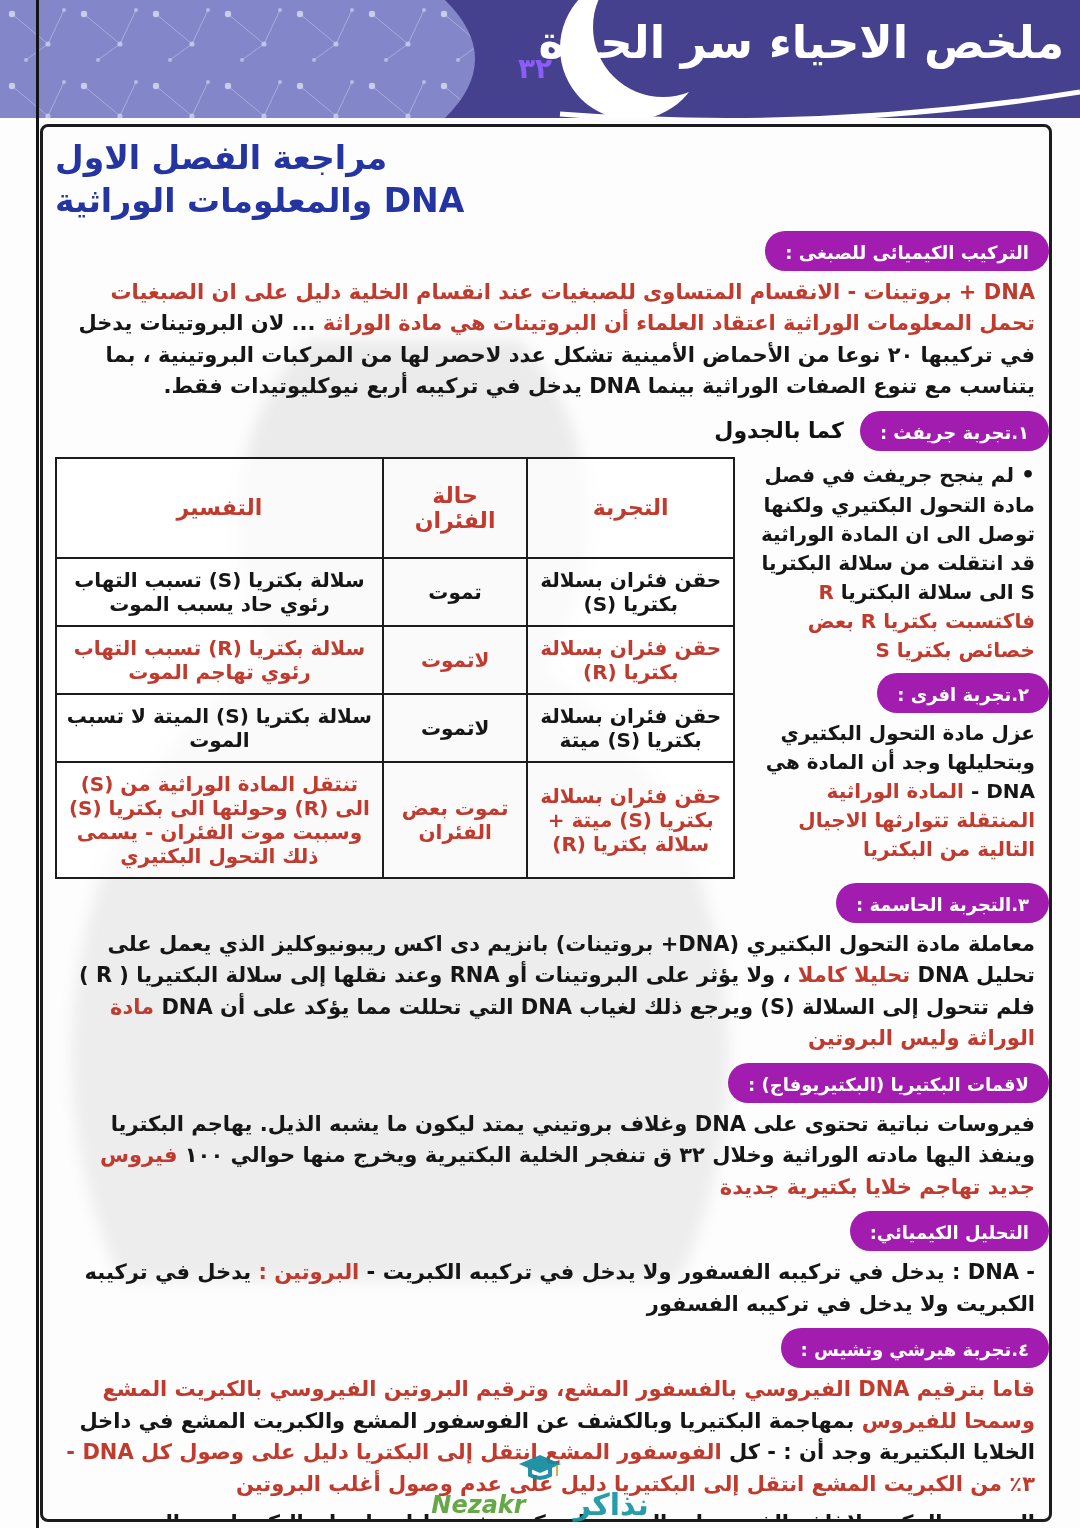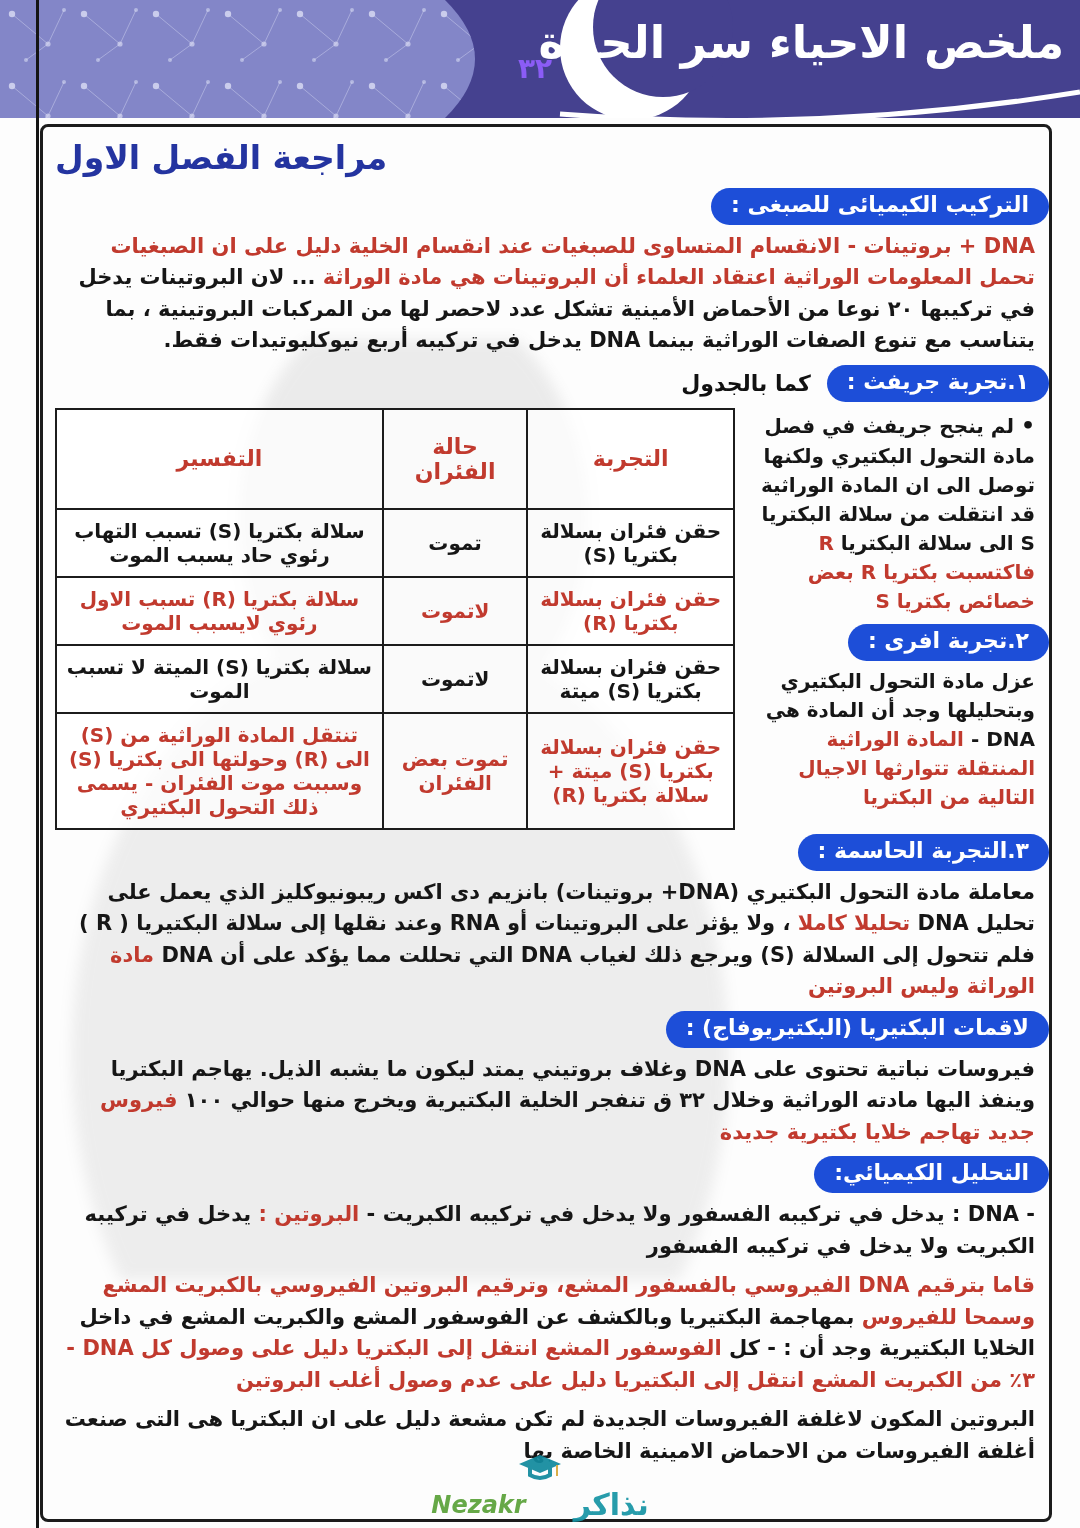--- a/index.html
+++ b/index.html
@@ -18,21 +18,21 @@
       radial-gradient(ellipse 175px 225px at 52% 19%, #6e6e6e 99%, transparent 100%),
       radial-gradient(ellipse 330px 430px at 50% 76%, #7e7e7e 99%, transparent 100%);}
 
   .frame{position:absolute;left:40px;right:28px;top:124px;bottom:6px;border:3px solid #1c1c1c;border-radius:8px;
     z-index:1;padding:8px 12px 10px;overflow:hidden;background:transparent;}
 
   .main-title{text-align:left;color:#2434a0;font-size:33px;line-height:1.3;margin:2px 0 8px;font-weight:bold;}
   .main-title span{display:block;}
 
   .badge-row{margin:4px -12px 6px 0;display:flex;align-items:center;gap:16px;}
-  .badge{background:#1d4ed8;color:#fff;font-weight:bold;font-size:22px;padding:4px 20px 8px;border-radius:22px;white-space:nowrap;}
+  .badge{background:#a21caf;color:#fff;font-weight:bold;font-size:18px;padding:11px 20px 8px;border-radius:22px;white-space:nowrap;}
   .note{font-weight:bold;font-size:22px;color:#111;}
 
   .para{font-size:21px;font-weight:bold;color:#161616;line-height:1.5;text-align:right;margin:2px 2px 8px;}
   .red{color:#c13a2e;}
 
   .griffith-wrap{display:flex;gap:12px;align-items:flex-start;margin-bottom:4px;}
   .side-col{width:290px;flex:0 0 290px;}
   .side-col .para{font-size:20px;line-height:1.45;}
   .side-col .badge-row{margin:6px -12px 6px 0;}
   .table-wrap{flex:1 1 auto;}
@@ -76,20 +76,21 @@
     <div class="banner-title">ملخص الاحياء سر الحياة</div>
     <div class="page-number">٣٢</div>
   </header>
 
   <div class="portrait"></div>
 
   <main class="frame" dir="rtl">
 
     <h1 class="main-title">
       <span>مراجعة الفصل الاول</span>
+      <span>DNA والمعلومات الوراثية</span>
     </h1>
 
     <div class="badge-row">
       <span class="badge">التركيب الكيميائى للصبغى :</span>
     </div>
     <p class="para">
       <span class="red">DNA + بروتينات - الانقسام المتساوى للصبغيات عند انقسام الخلية دليل على ان الصبغيات تحمل المعلومات الوراثية </span>
       <span class="red">اعتقاد العلماء أن البروتينات هي مادة الوراثة </span>
       <span>... لان البروتينات يدخل في تركيبها ٢٠ نوعا من الأحماض الأمينية تشكل عدد لاحصر لها من المركبات البروتينية ، بما يتناسب مع تنوع الصفات الوراثية بينما DNA يدخل في تركيبه أربع نيوكليوتيدات فقط.</span>
     </p>
@@ -127,21 +128,21 @@
           </thead>
           <tbody>
             <tr>
               <td>حقن فئران بسلالة بكتريا (S)</td>
               <td>تموت</td>
               <td>سلالة بكتريا (S) تسبب التهاب رئوي حاد يسبب الموت</td>
             </tr>
             <tr class="red">
               <td>حقن فئران بسلالة بكتريا (R)</td>
               <td>لاتموت</td>
-              <td>سلالة بكتريا (R) تسبب الاول رئوي لايسبب الموت</td>
+              <td>سلالة بكتريا (R) تسبب التهاب رئوي تهاجم الموت</td>
             </tr>
             <tr>
               <td>حقن فئران بسلالة بكتريا (S) ميتة</td>
               <td>لاتموت</td>
               <td>سلالة بكتريا (S) الميتة لا تسبب الموت</td>
             </tr>
             <tr class="red">
               <td>حقن فئران بسلالة بكتريا (S) ميتة + سلالة بكتريا (R)</td>
               <td>تموت بعض الفئران</td>
               <td>تنتقل المادة الوراثية من (S) الى (R) وحولتها الى بكتريا (S) وسببت موت الفئران - يسمى ذلك التحول البكتيري</td>
@@ -171,20 +172,23 @@
 
     <div class="badge-row">
       <span class="badge">التحليل الكيميائي:</span>
     </div>
     <p class="para">
       <span>- DNA : يدخل في تركيبه الفسفور ولا يدخل في تركيبه الكبريت - </span>
       <span class="red">البروتين : </span>
       <span>يدخل في تركيبه الكبريت ولا يدخل في تركيبه الفسفور</span>
     </p>
 
+    <div class="badge-row">
+      <span class="badge">٤.تجربة هيرشي وتشيس :</span>
+    </div>
     <p class="para">
       <span class="red">قاما بترقيم DNA الفيروسي بالفسفور المشع، وترقيم البروتين الفيروسي بالكبريت المشع وسمحا للفيروس </span>
       <span>بمهاجمة البكتيريا وبالكشف عن الفوسفور المشع والكبريت المشع في داخل الخلايا البكتيرية وجد أن : - كل </span>
       <span class="red">الفوسفور المشع انتقل إلى البكتريا دليل على وصول كل DNA - ٣٪ من الكبريت المشع انتقل إلى البكتيريا دليل على عدم وصول أغلب البروتين</span>
     </p>
 
     <p class="para">البروتين المكون لاغلفة الفيروسات الجديدة لم تكن مشعة دليل على ان البكتريا هى التى صنعت أغلفة الفيروسات من الاحماض الامينية الخاصة بها</p>
 
   </main>
 

